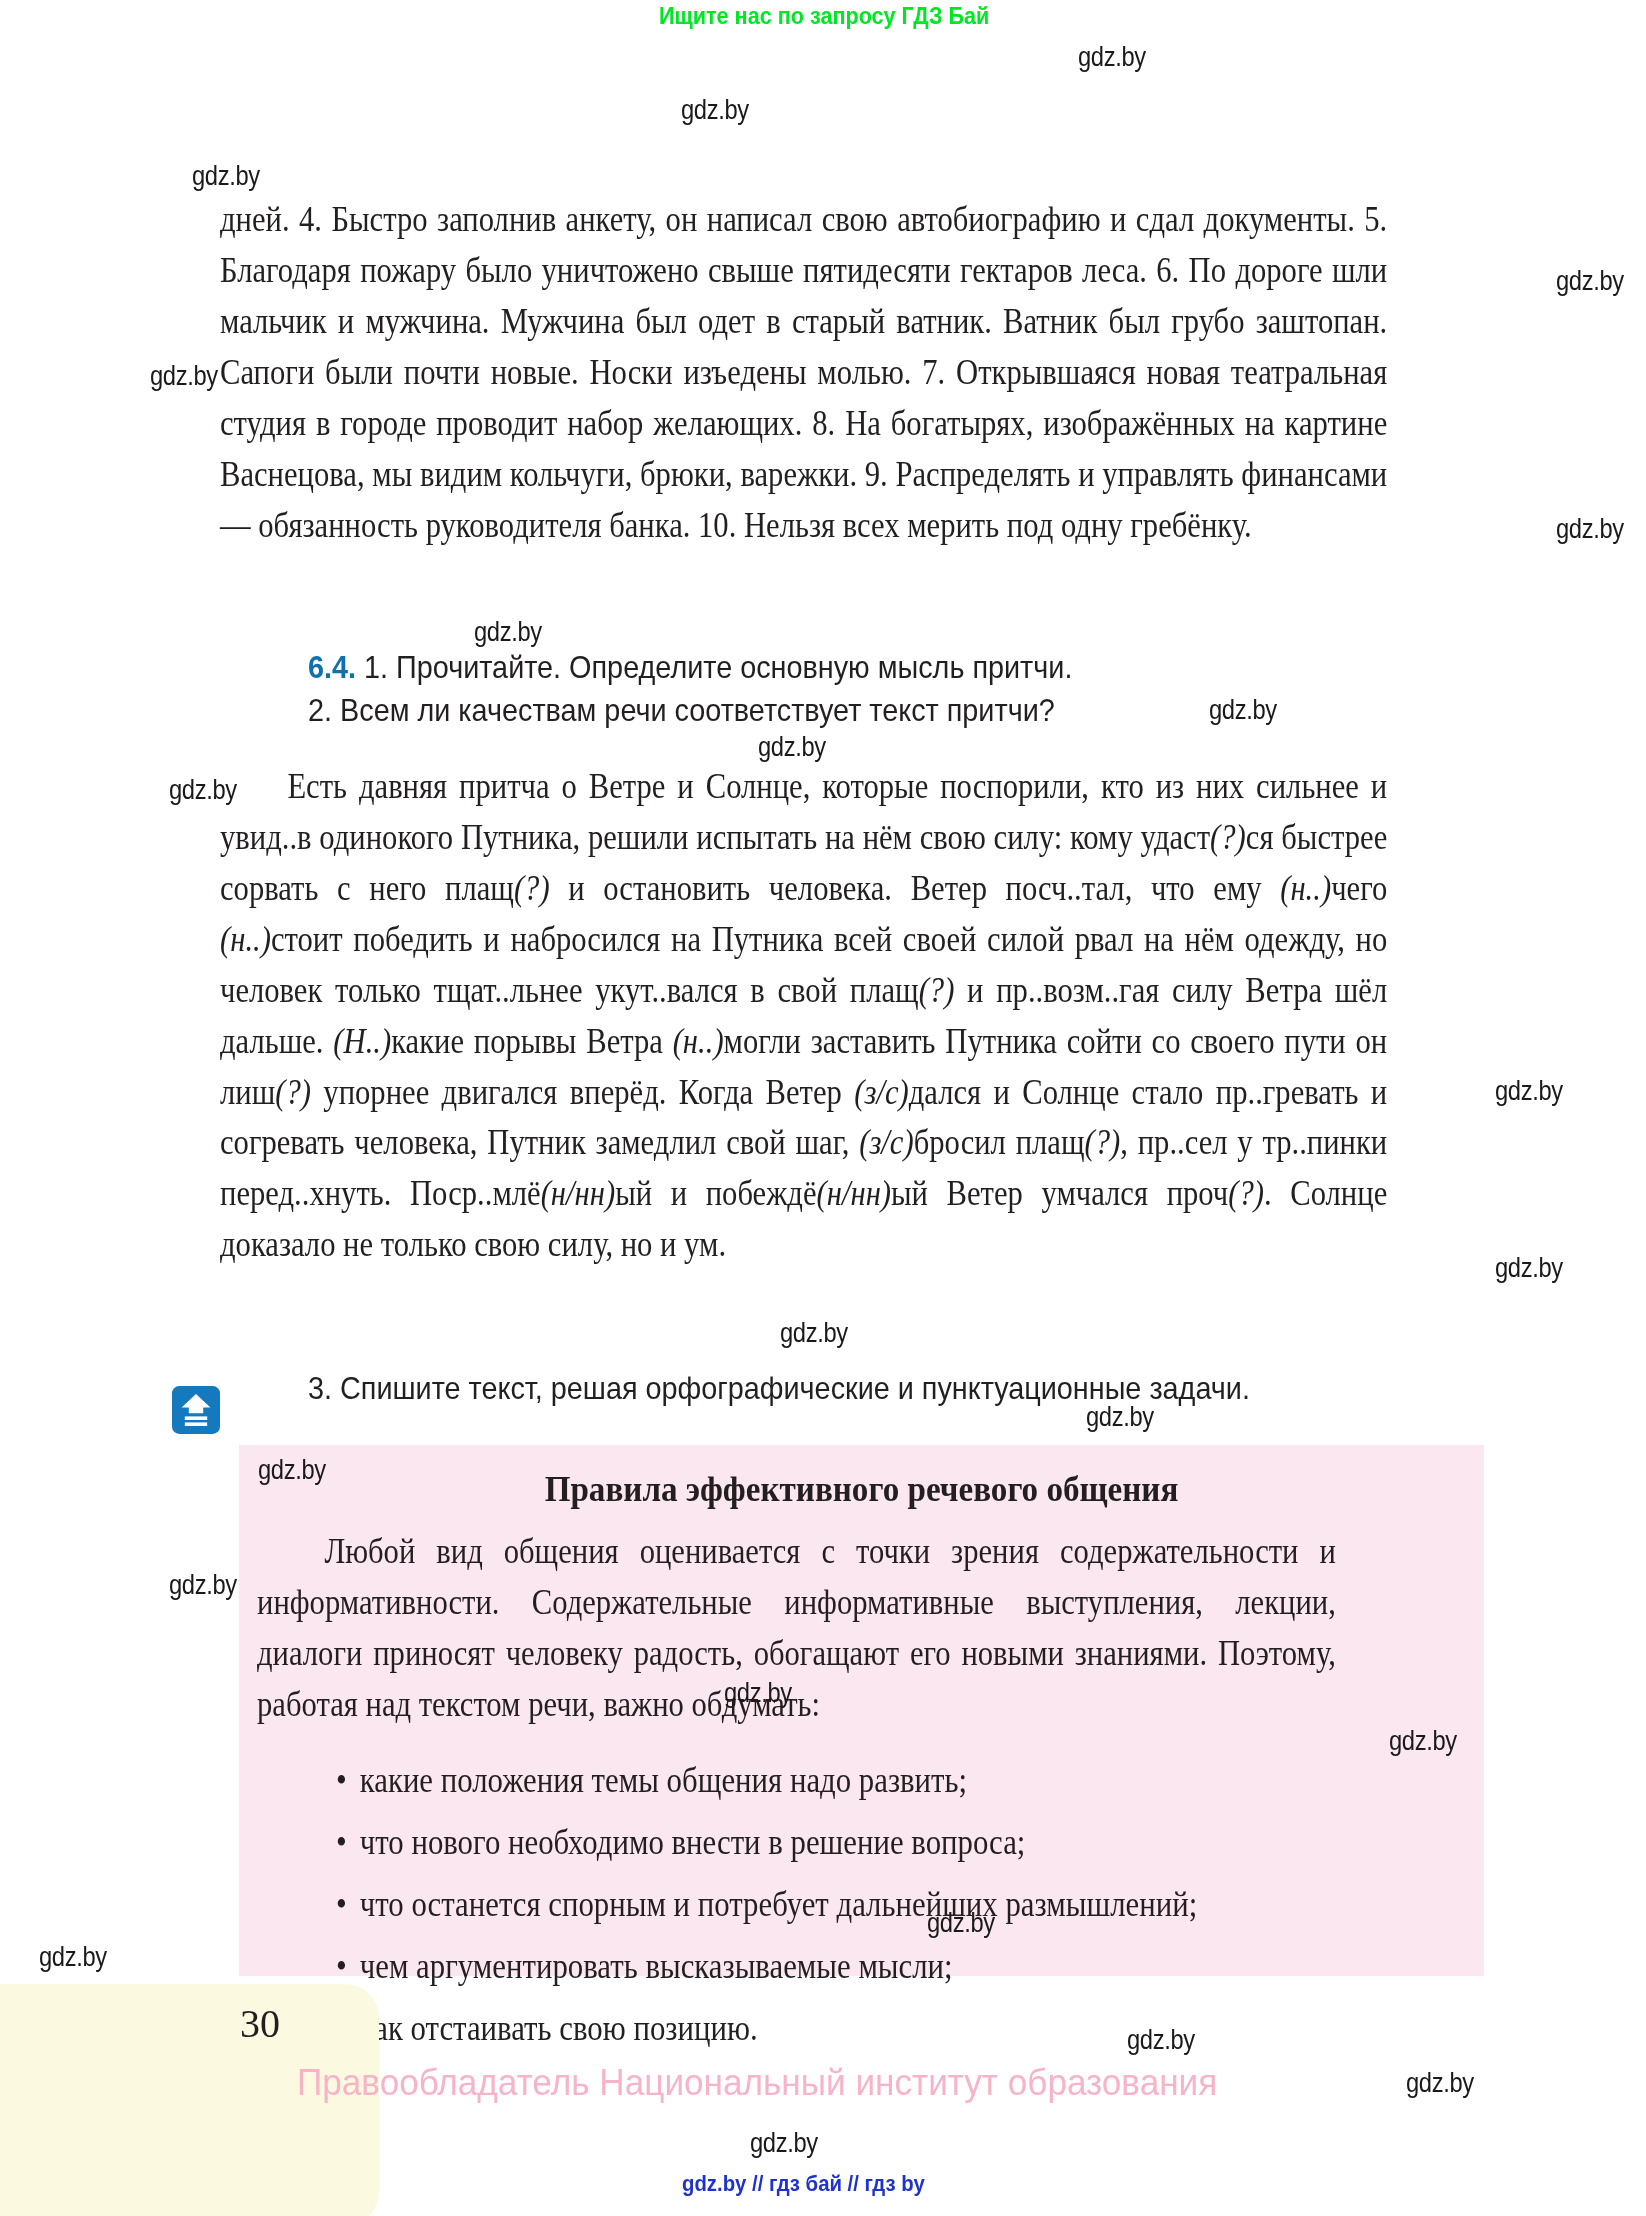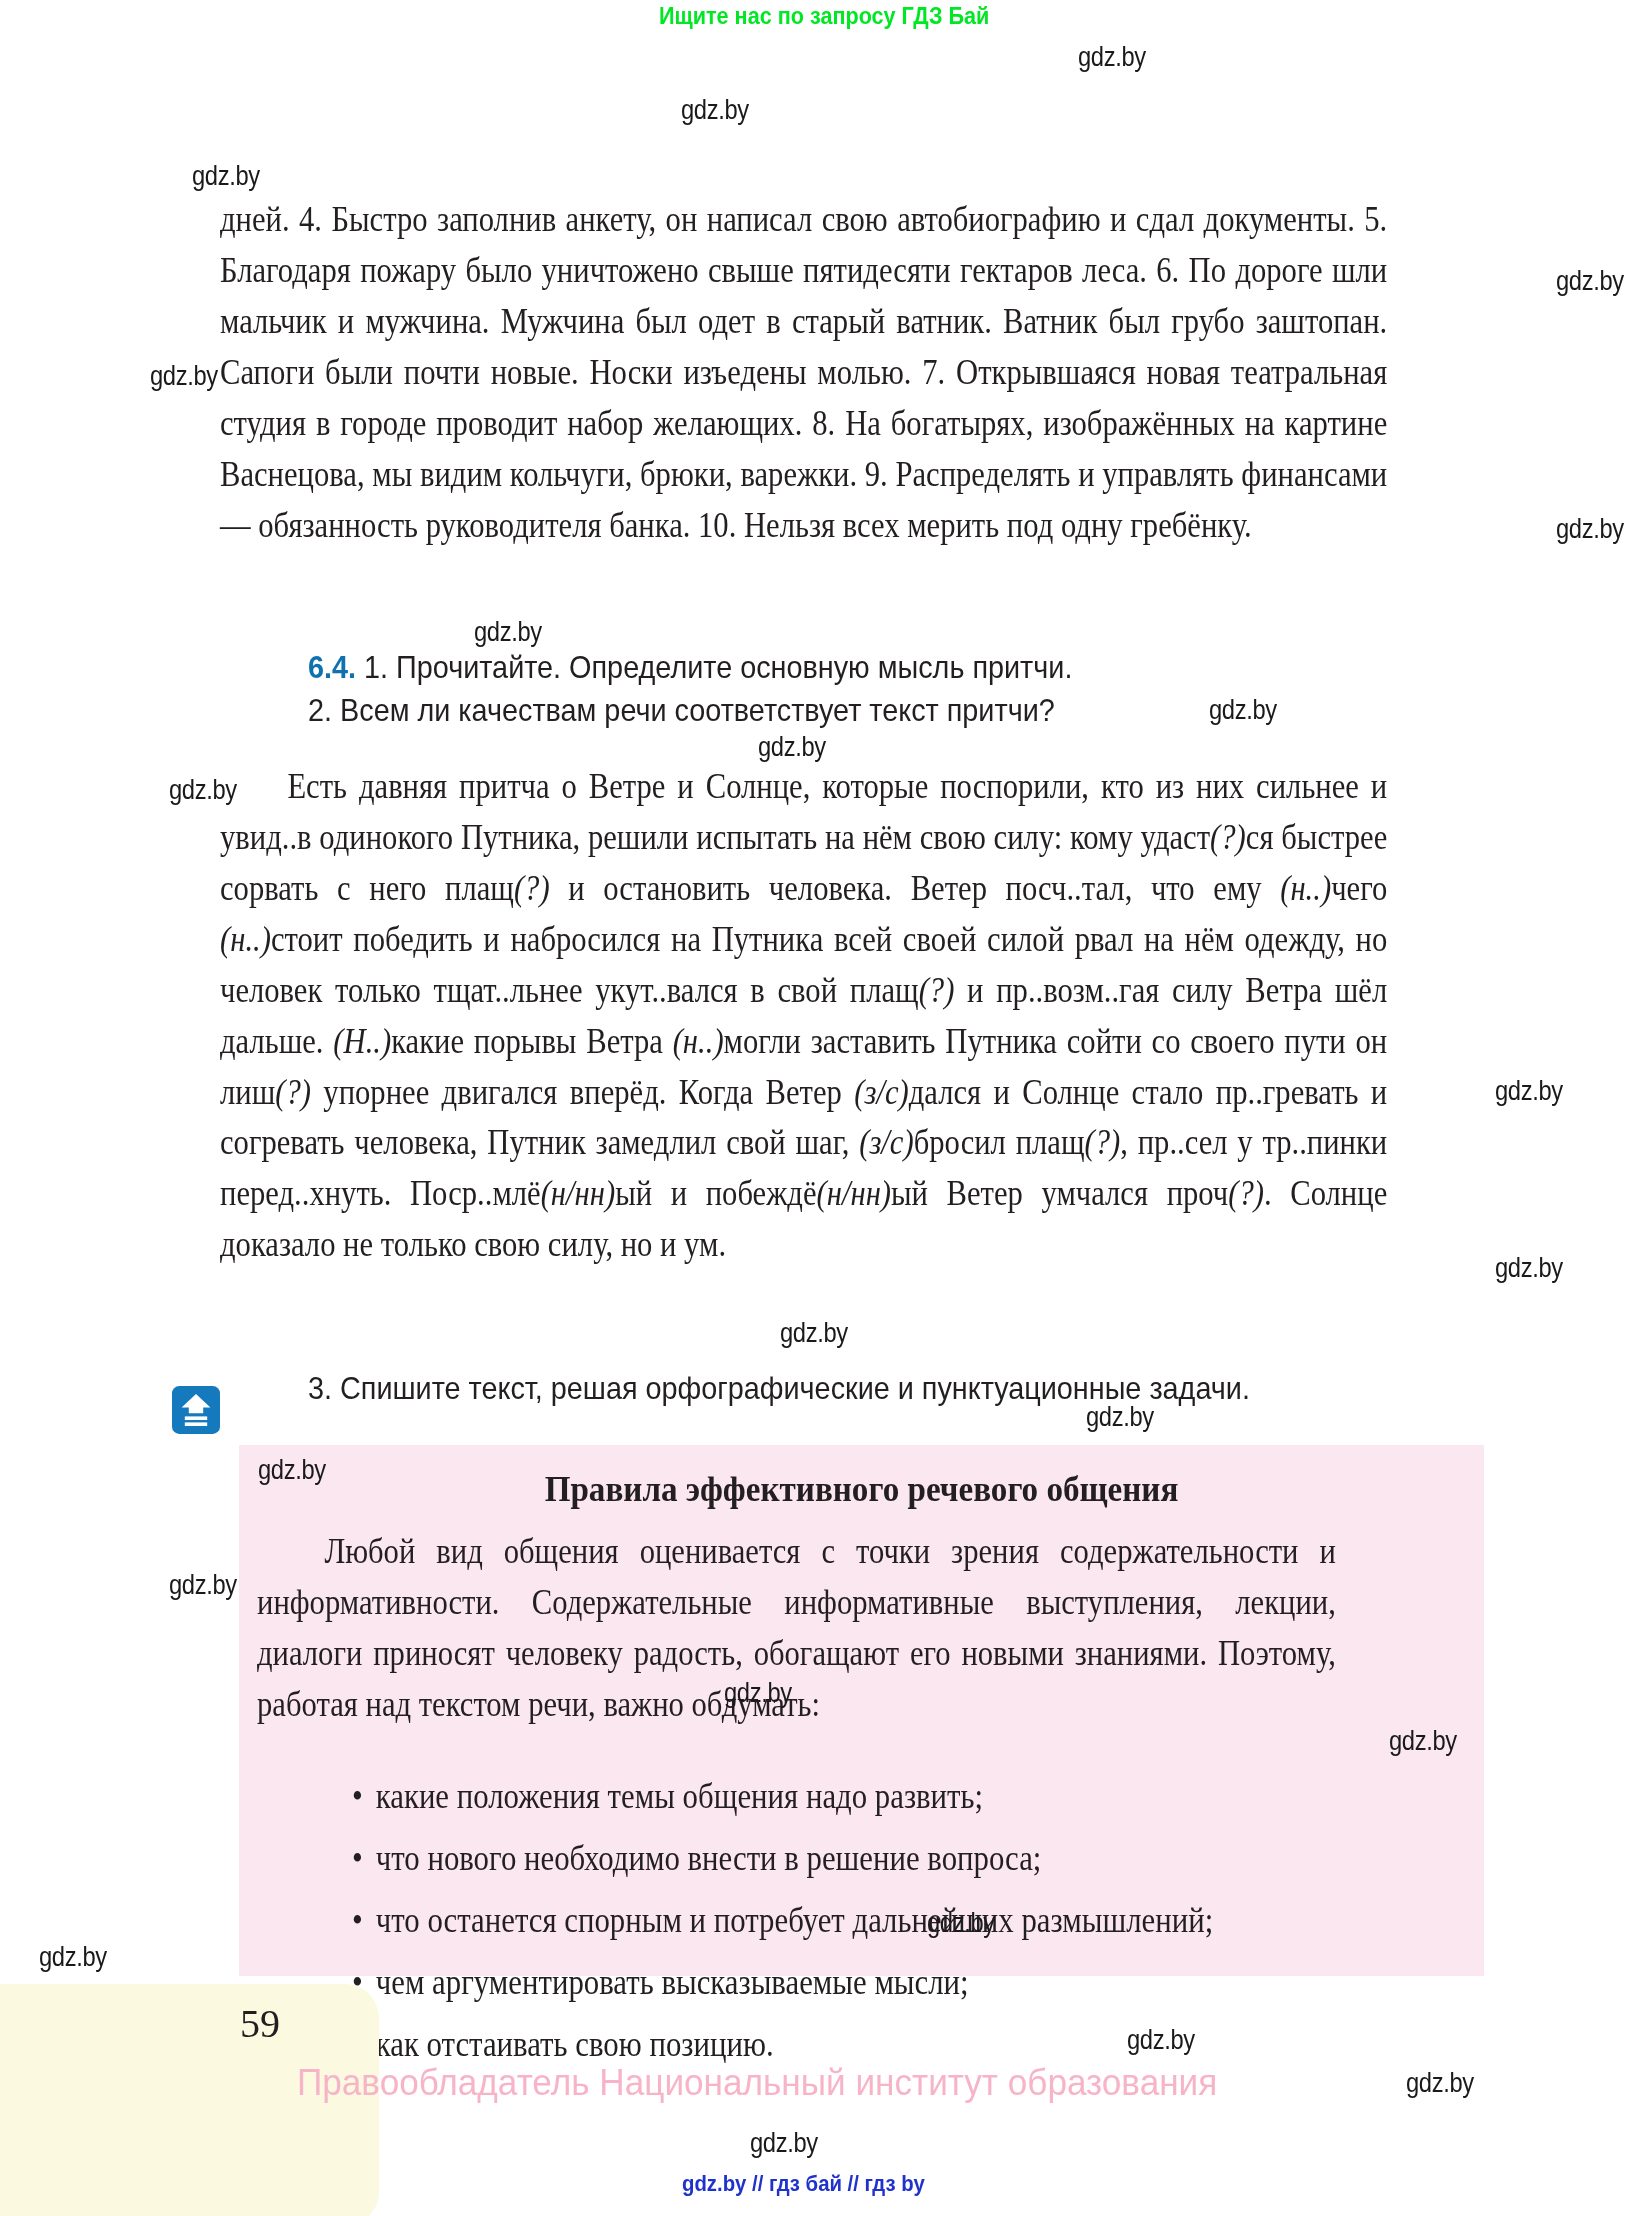--- a/index.html
+++ b/index.html
@@ -117,21 +117,21 @@
     color: #231f20;
     text-align: justify;
     transform: scaleX(0.875);
     transform-origin: left top;
   }
   #rulebox-list {
     position: absolute;
     left: 97px;
     top: 318px;
     width: 1144px;
-    margin: 16px;
+    margin: 0;
     padding: 0;
     list-style: none;
   }
   #rulebox-list li {
     font-family: "Liberation Serif", serif;
     font-size: 35px;
     line-height: 1.0;
     color: #231f20;
     margin: 0 0 27px 0;
     white-space: nowrap;
@@ -210,21 +210,21 @@
     <ul id="rulebox-list">
       <li><span class="dot">•</span><span>какие положения темы общения надо развить;</span></li>
       <li><span class="dot">•</span><span>что нового необходимо внести в решение вопроса;</span></li>
       <li><span class="dot">•</span><span>что останется спорным и потребует дальнейших размышлений;</span></li>
       <li><span class="dot">•</span><span>чем аргументировать высказываемые мысли;</span></li>
       <li><span class="dot">•</span><span>как отстаивать свою позицию.</span></li>
     </ul>
   </div>
 
   <div id="yellow-tab"></div>
-  <div id="page-number">59</div>
+  <div id="page-number">30</div>
 
   <div class="wm-pinkline" style="left:297px; top:2062px; font-size:37px;">Правообладатель Национальный институт образования</div>
 
   <div class="wm-bluelink" style="left:682px; top:2171px; font-size:22.6px;">gdz.by  //  гдз бай  //  гдз by</div>
 
   <div id="wm-layer">
       <div class="wm" style="left: 1078px; top: 42px; font-size: 27px;">gdz.by</div>
       <div class="wm" style="left: 681px; top: 95px; font-size: 27px;">gdz.by</div>
       <div class="wm" style="left: 192px; top: 161px; font-size: 27px;">gdz.by</div>
       <div class="wm" style="left: 1556px; top: 266px; font-size: 27px;">gdz.by</div>

